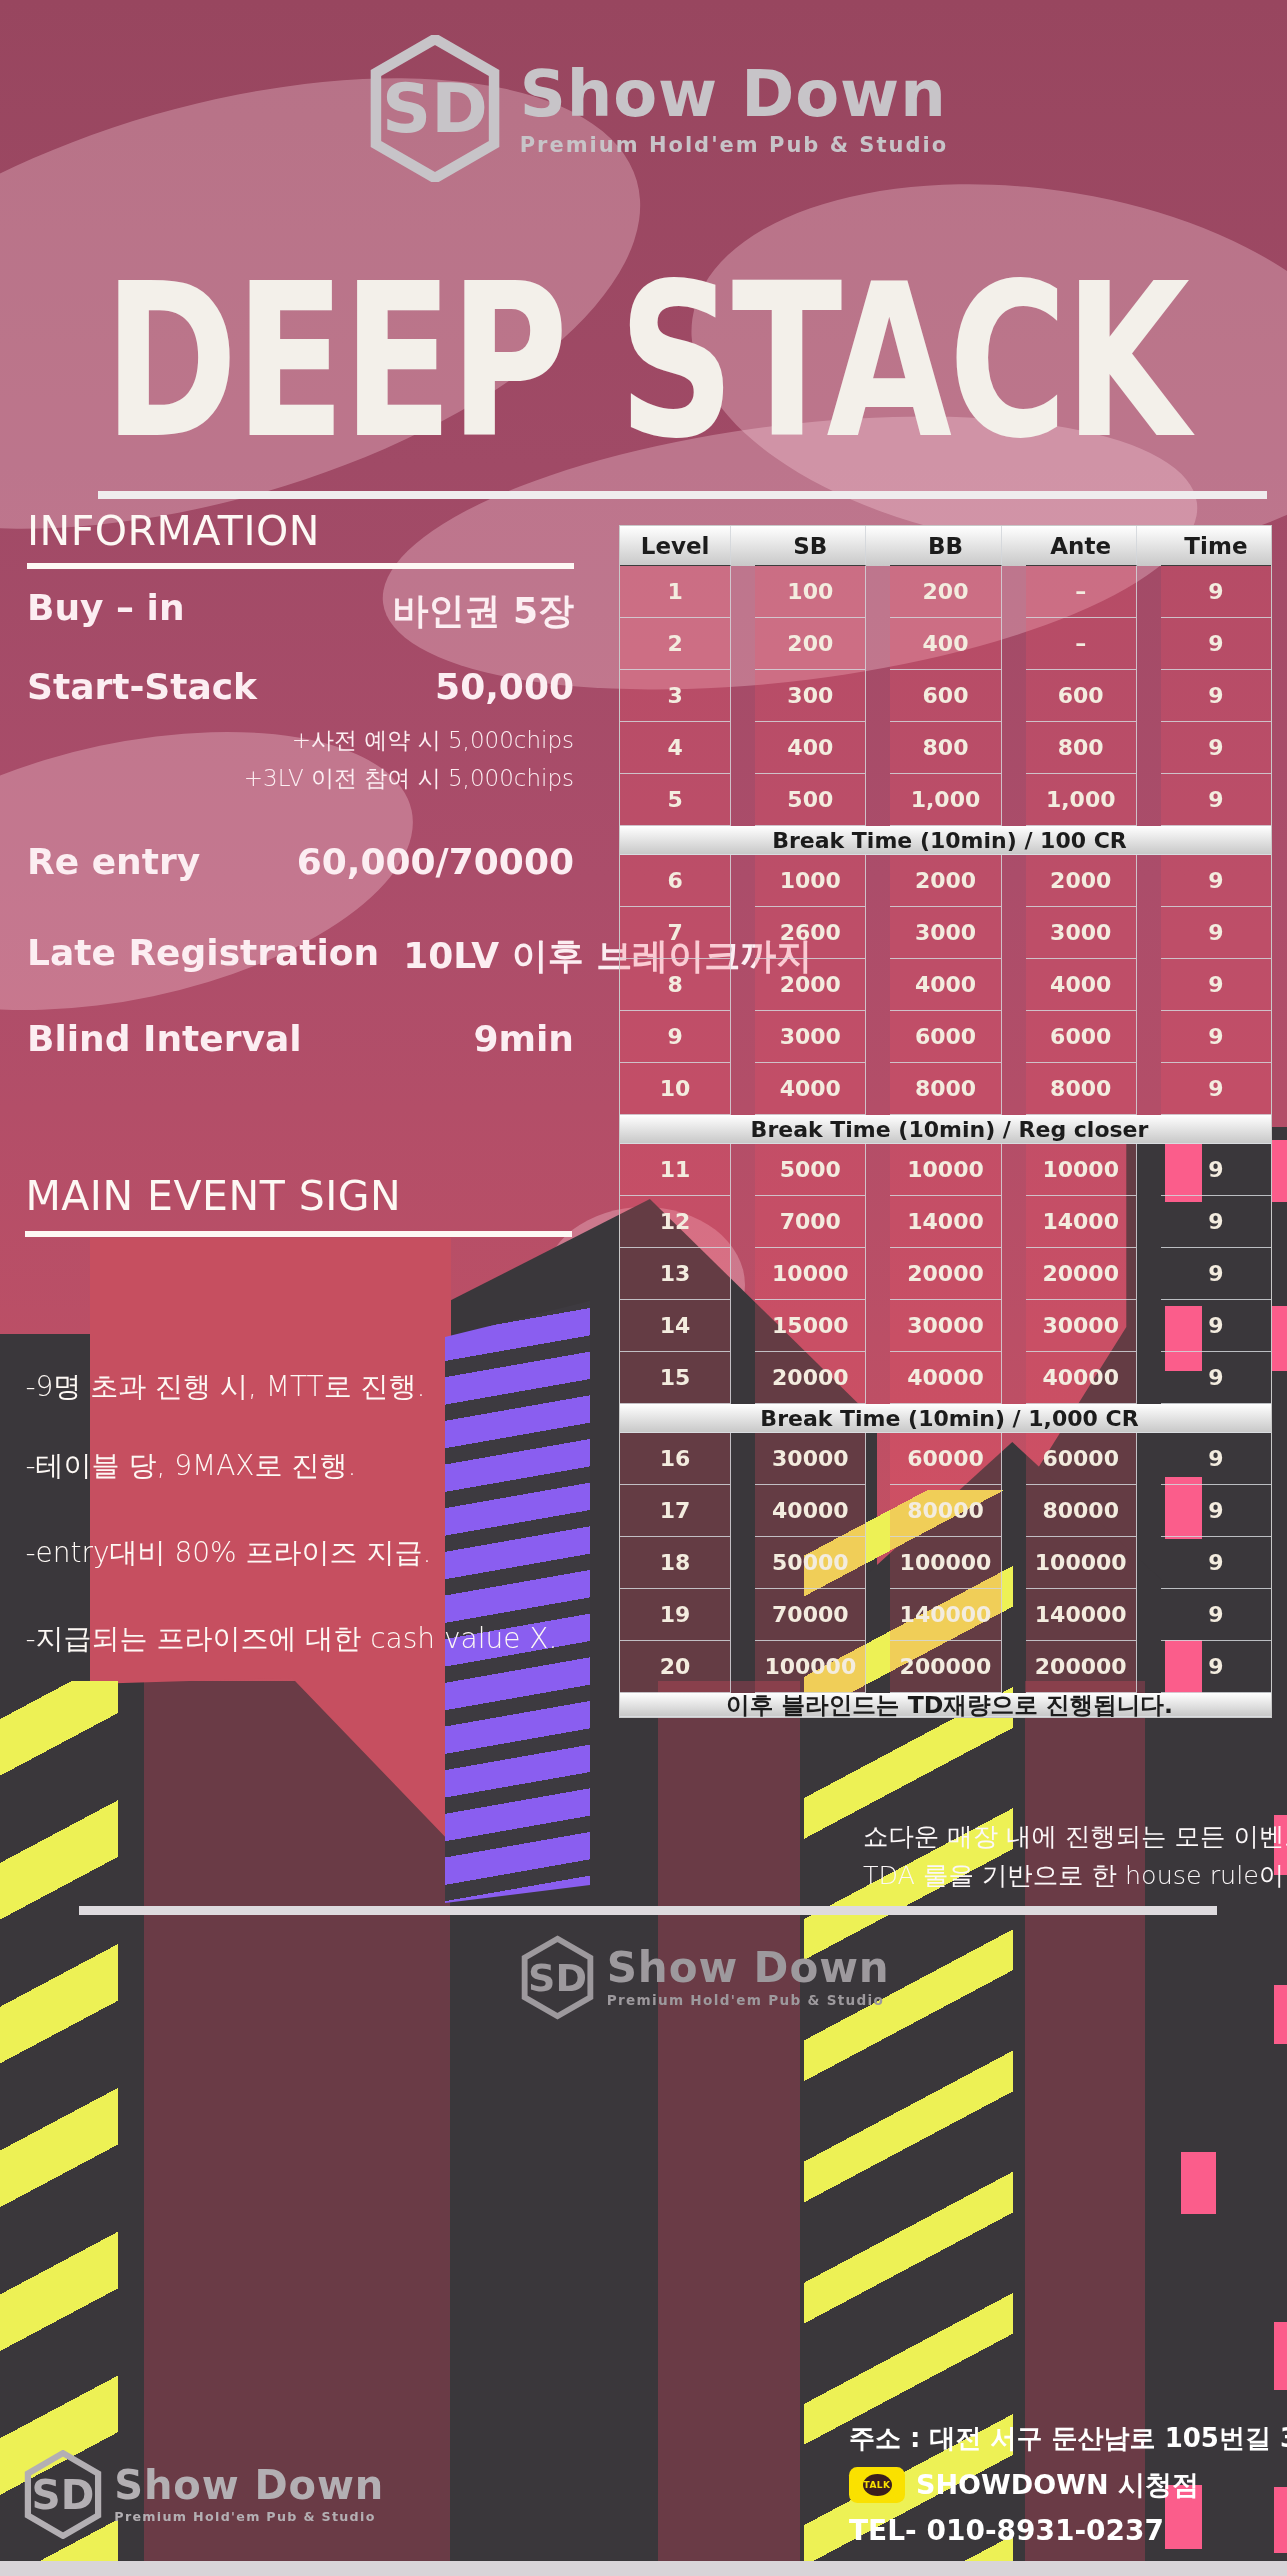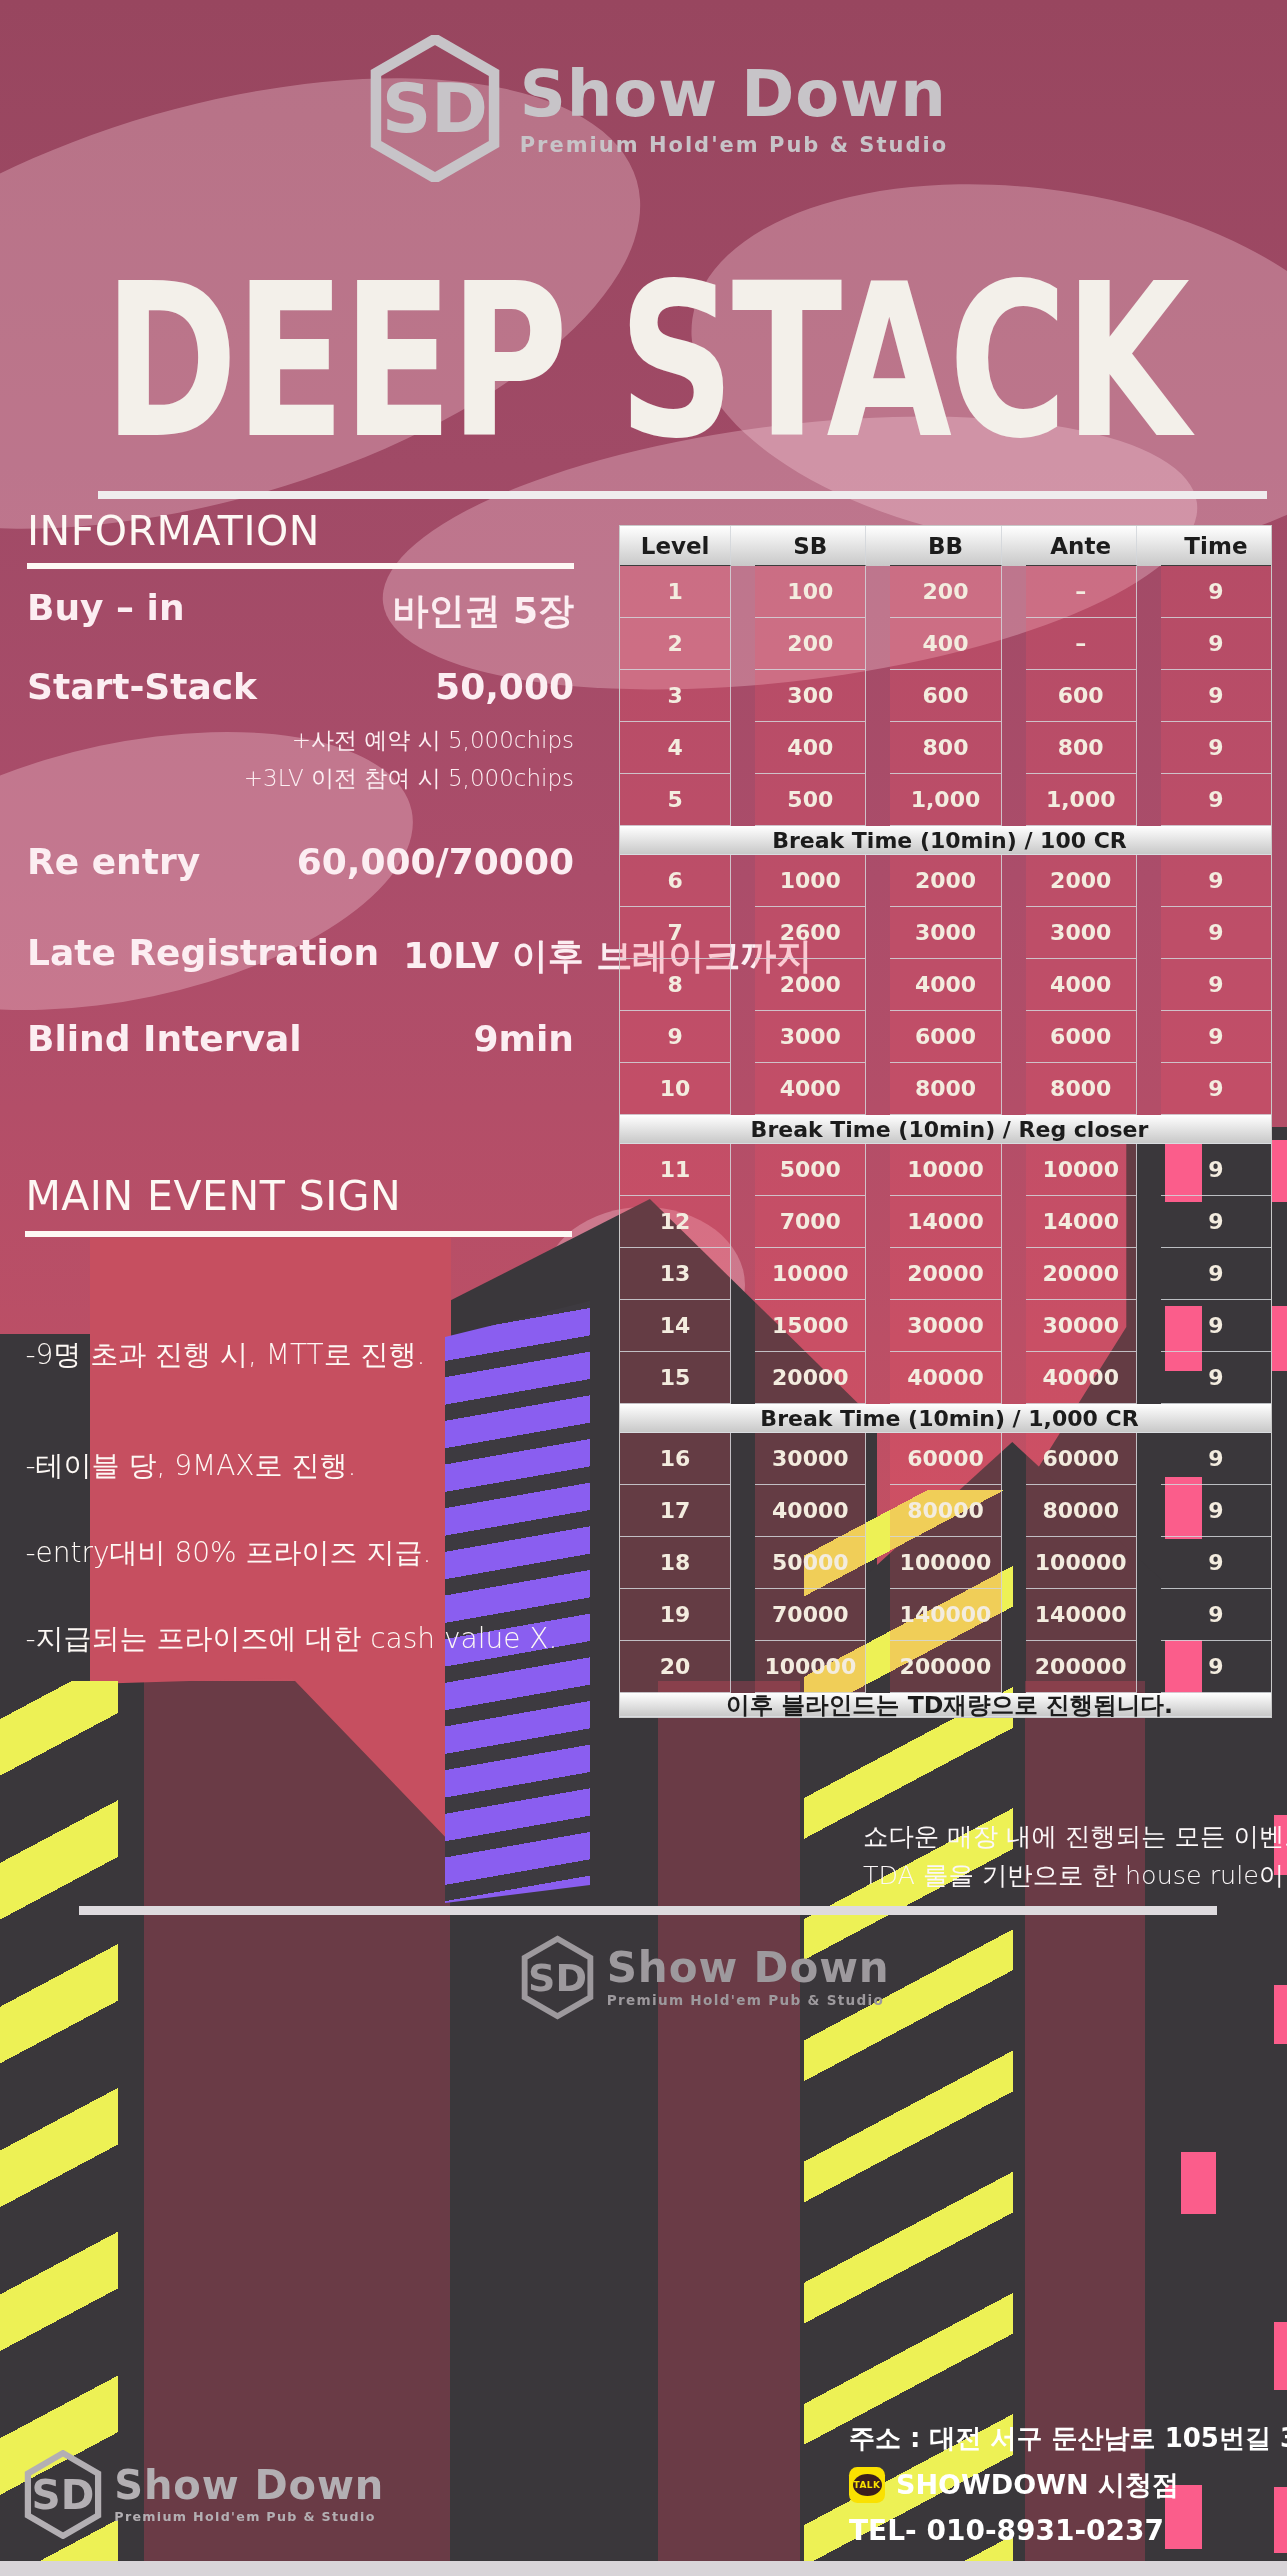--- a/index.html
+++ b/index.html
@@ -90,21 +90,21 @@
   .band{height:29px;display:flex;align-items:center;justify-content:center;
     background:linear-gradient(180deg,#ffffff,#c8c8c8);color:#1c1c1c;
     font-size:22px;font-weight:700;border-bottom:0.9px solid rgba(210,214,218,.85);padding-left:8px;}
   .foot{height:24px;font-size:23.6px;}
   
   .notice{left:863px;top:1817px;width:418px;text-align:center;color:#fbf7f8;
     font-size:25.4px;font-weight:300;line-height:1.55;white-space:nowrap;}
   .contact{left:849px;top:2421px;color:#ffffff;white-space:nowrap;}
   .contact .line1{font-size:26px;font-weight:700;}
   .contact .kakao-row{display:flex;align-items:center;margin-top:11px;}
-  .kakao-icon{width:36px;height:36px;border-radius:8.2px;background:#fae100;
+  .kakao-icon{width:56px;height:36px;border-radius:8.2px;background:#fae100;
     display:flex;align-items:center;justify-content:center;}
   .kakao-icon .bubble{width:29px;height:22px;border-radius:50%;background:#3b1e1e;
     display:flex;align-items:center;justify-content:center;
     font-size:9px;font-weight:700;color:#fae100;letter-spacing:0.5px;}
   .contact .kakao-name{font-size:27px;font-weight:700;margin-left:11px;}
   .contact .line3{font-size:28px;font-weight:700;margin-top:11px;}
 </style>
 </head>
 <body>
 
@@ -179,21 +179,21 @@
     </div>
     <div class="row" style="top:511px">
       <span>Blind Interval</span>
       <span>9min</span>
     </div>
   </div>
 
   <div class="abs mainevent">
     <div class="sec-head">MAIN EVENT SIGN</div>
     <div class="sec-rule" style="position:absolute;left:0;top:59px;width:547px"></div>
-    <div class="bullet" style="top:164px">-9명 초과 진행 시, MTT로 진행.</div>
+    <div class="bullet" style="top:196px">-9명 초과 진행 시, MTT로 진행.</div>
     <div class="bullet" style="top:275px">-테이블 당, 9MAX로 진행.</div>
     <div class="bullet" style="top:362px">-entry대비 80% 프라이즈 지급.</div>
     <div class="bullet" style="top:448px">-지급되는 프라이즈에 대한 cash value X.</div>
   </div>
 
   <div class="abs table">
       <div class="row head">
         <div class="cell">Level</div>
         <div class="cell">SB</div>
         <div class="cell">BB</div>

